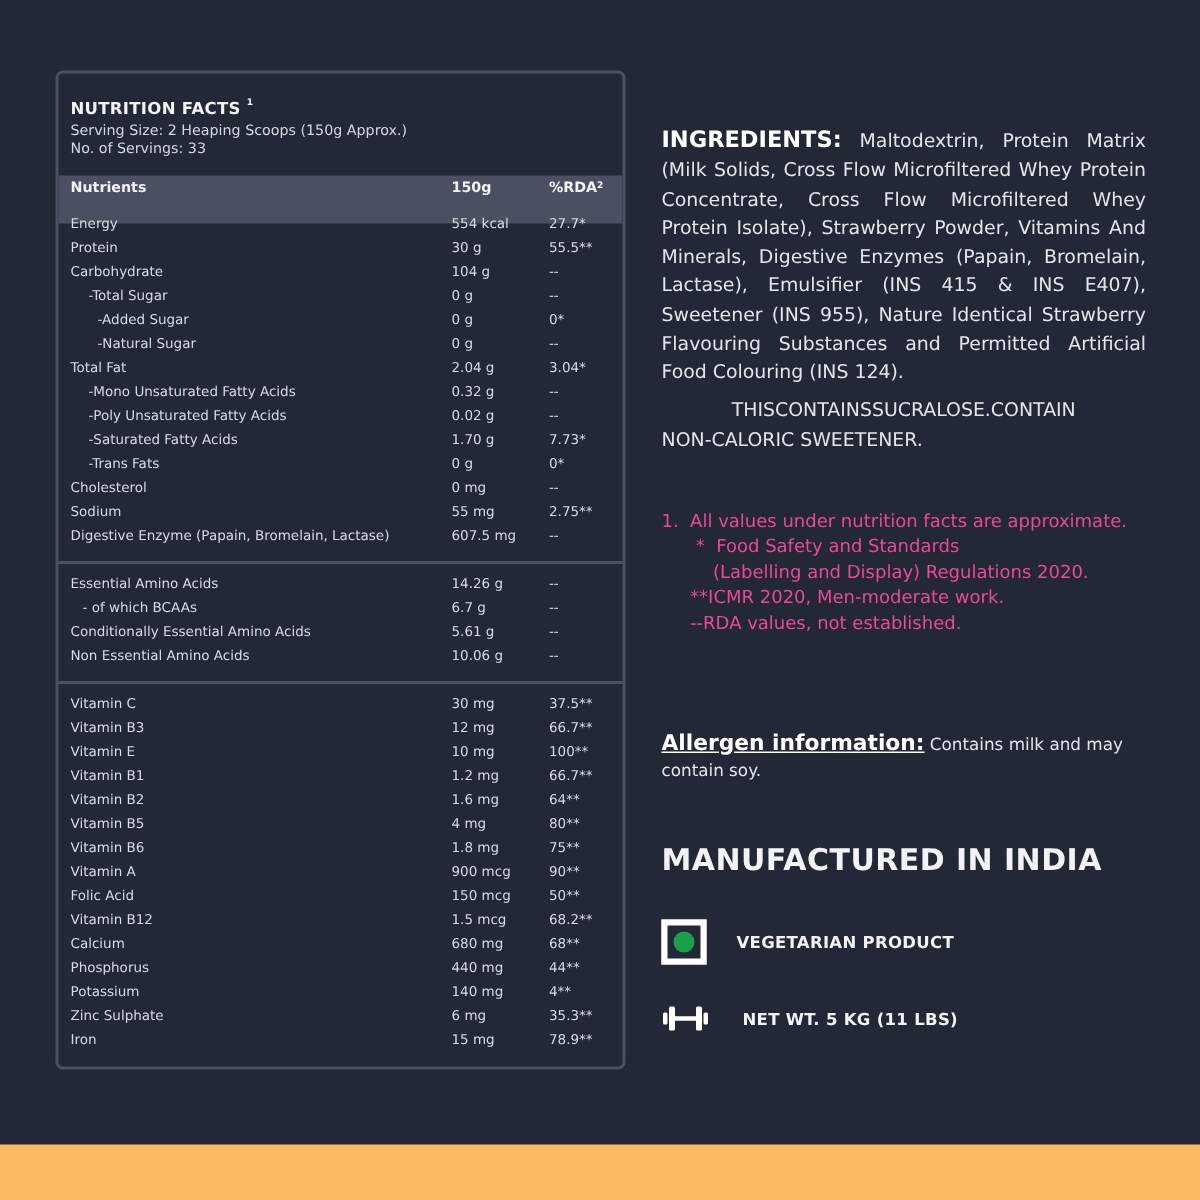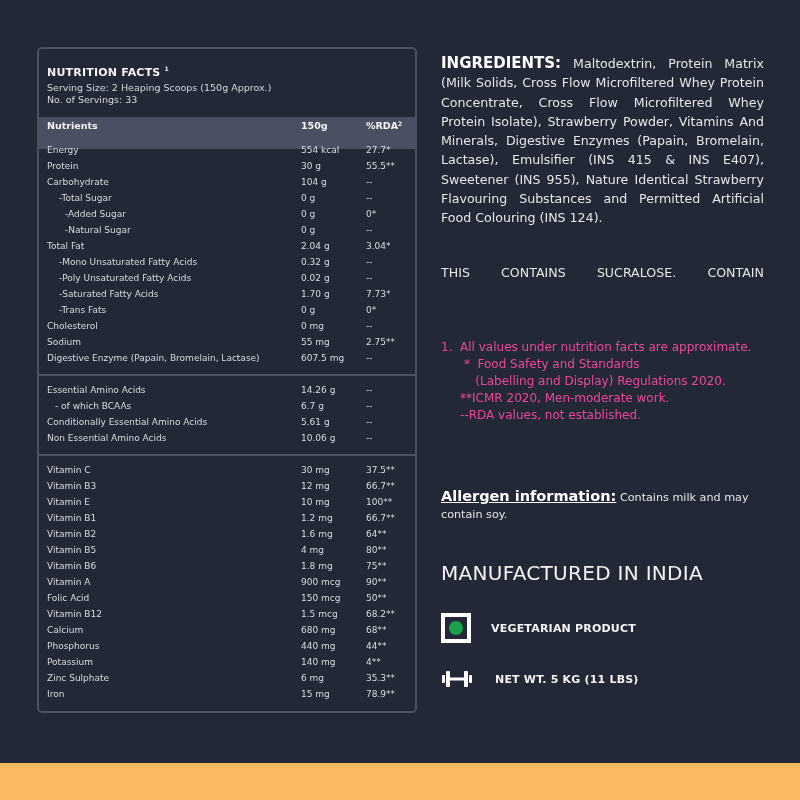--- a/index.html
+++ b/index.html
@@ -28,29 +28,29 @@
   .row { position:relative; height:16px; font-size:9px; color:#d8dbe1; }
   .row span { position:absolute; top:2px; white-space:nowrap; }
   .c1 { left:8px; }
   .c2 { left:262px; }
   .c3 { left:327px; }
   .i1 { left:16px !important; }
   .i2 { left:26px !important;text-align:right; }
   .i3 { left:20px !important; }
 
   .right { position:absolute; left:441px; width:323px; color:#e4e6ea; }
-  .ingredients { top:54px; font-size:12.6px; line-height:19.3px; text-align:justify; }
+  .ingredients { top:84px; font-size:12.6px; line-height:19.3px; text-align:justify; }
   .ingredients b { font-size:15px; font-weight:bold; color:#fff; }
   .sucralose { top:263px; font-size:12.6px; line-height:19.5px; text-align:justify; text-align-last:left; }
-  .sucralose .l1 { display:flex; justify-content:space-between; }
+  .sucralose .l1 { display:flex; justify-content:center; }
   .notes { top:339px; font-size:12px; line-height:17px; color:#ec4899; }
   .notes div { white-space:nowrap; }
   .allergen { top:488px; font-size:11.2px; line-height:17px; }
   .allergen b { font-size:14.5px; font-weight:bold; color:#fff;text-decoration:underline; }
-  .made { top:561px; font-size:20px; font-weight:normal; color:#f2f3f5; letter-spacing:0.3px; }
+  .made { top:561px; font-size:20px; font-weight:bold; color:#f2f3f5; letter-spacing:0.3px; }
   .feature { position:absolute; left:441px; display:flex; align-items:center; }
   .feature .label { font-size:11px; font-weight:bold; color:#f2f3f5; margin-left:20px; letter-spacing:0.2px; }
   .veg { top:613px; }
   .veg-icon { width:30px; height:30px; box-sizing:border-box; border:2.5px solid #fff; background:#fff; position:relative; }
   .veg-icon::before { content:""; position:absolute; inset:2px; background:#222836; }
   .veg-icon i { position:absolute; left:6px; top:6px; width:14px; height:14px; background:#1aa04a; border-radius:50%; }
   .netwt { top:668px; }
   .bottom-bar { position:absolute; left:0; right:0; top:763px; height:37px; background:#fbb960; }
 </style>
 </head>
@@ -248,20 +248,21 @@
   <span>Maltodextrin, Protein Matrix (Milk Solids, Cross Flow Microfiltered Whey Protein Concentrate, Cross Flow Microfiltered Whey Protein Isolate), Strawberry Powder, Vitamins And Minerals, Digestive Enzymes (Papain, Bromelain, Lactase), Emulsifier (INS 415 &amp; INS E407), Sweetener (INS 955), Nature Identical Strawberry Flavouring Substances and Permitted Artificial Food Colouring (INS 124).</span>
 </div>
 
 <div class="right sucralose">
   <div class="l1" id="suc-line1">
       <span>THIS</span>
       <span>CONTAINS</span>
       <span>SUCRALOSE.</span>
       <span>CONTAIN</span>
     </div>
+  <div>NON-CALORIC SWEETENER.</div>
 </div>
 
 <div class="right notes" id="notes">
     <div style="white-space: pre;">1.  All values under nutrition facts are approximate.</div>
     <div style="white-space: pre;">      *  Food Safety and Standards</div>
     <div style="white-space: pre;">         (Labelling and Display) Regulations 2020.</div>
     <div style="white-space: pre;">     **ICMR 2020, Men-moderate work.</div>
     <div style="white-space: pre;">     --RDA values, not established.</div>
   </div>
 

